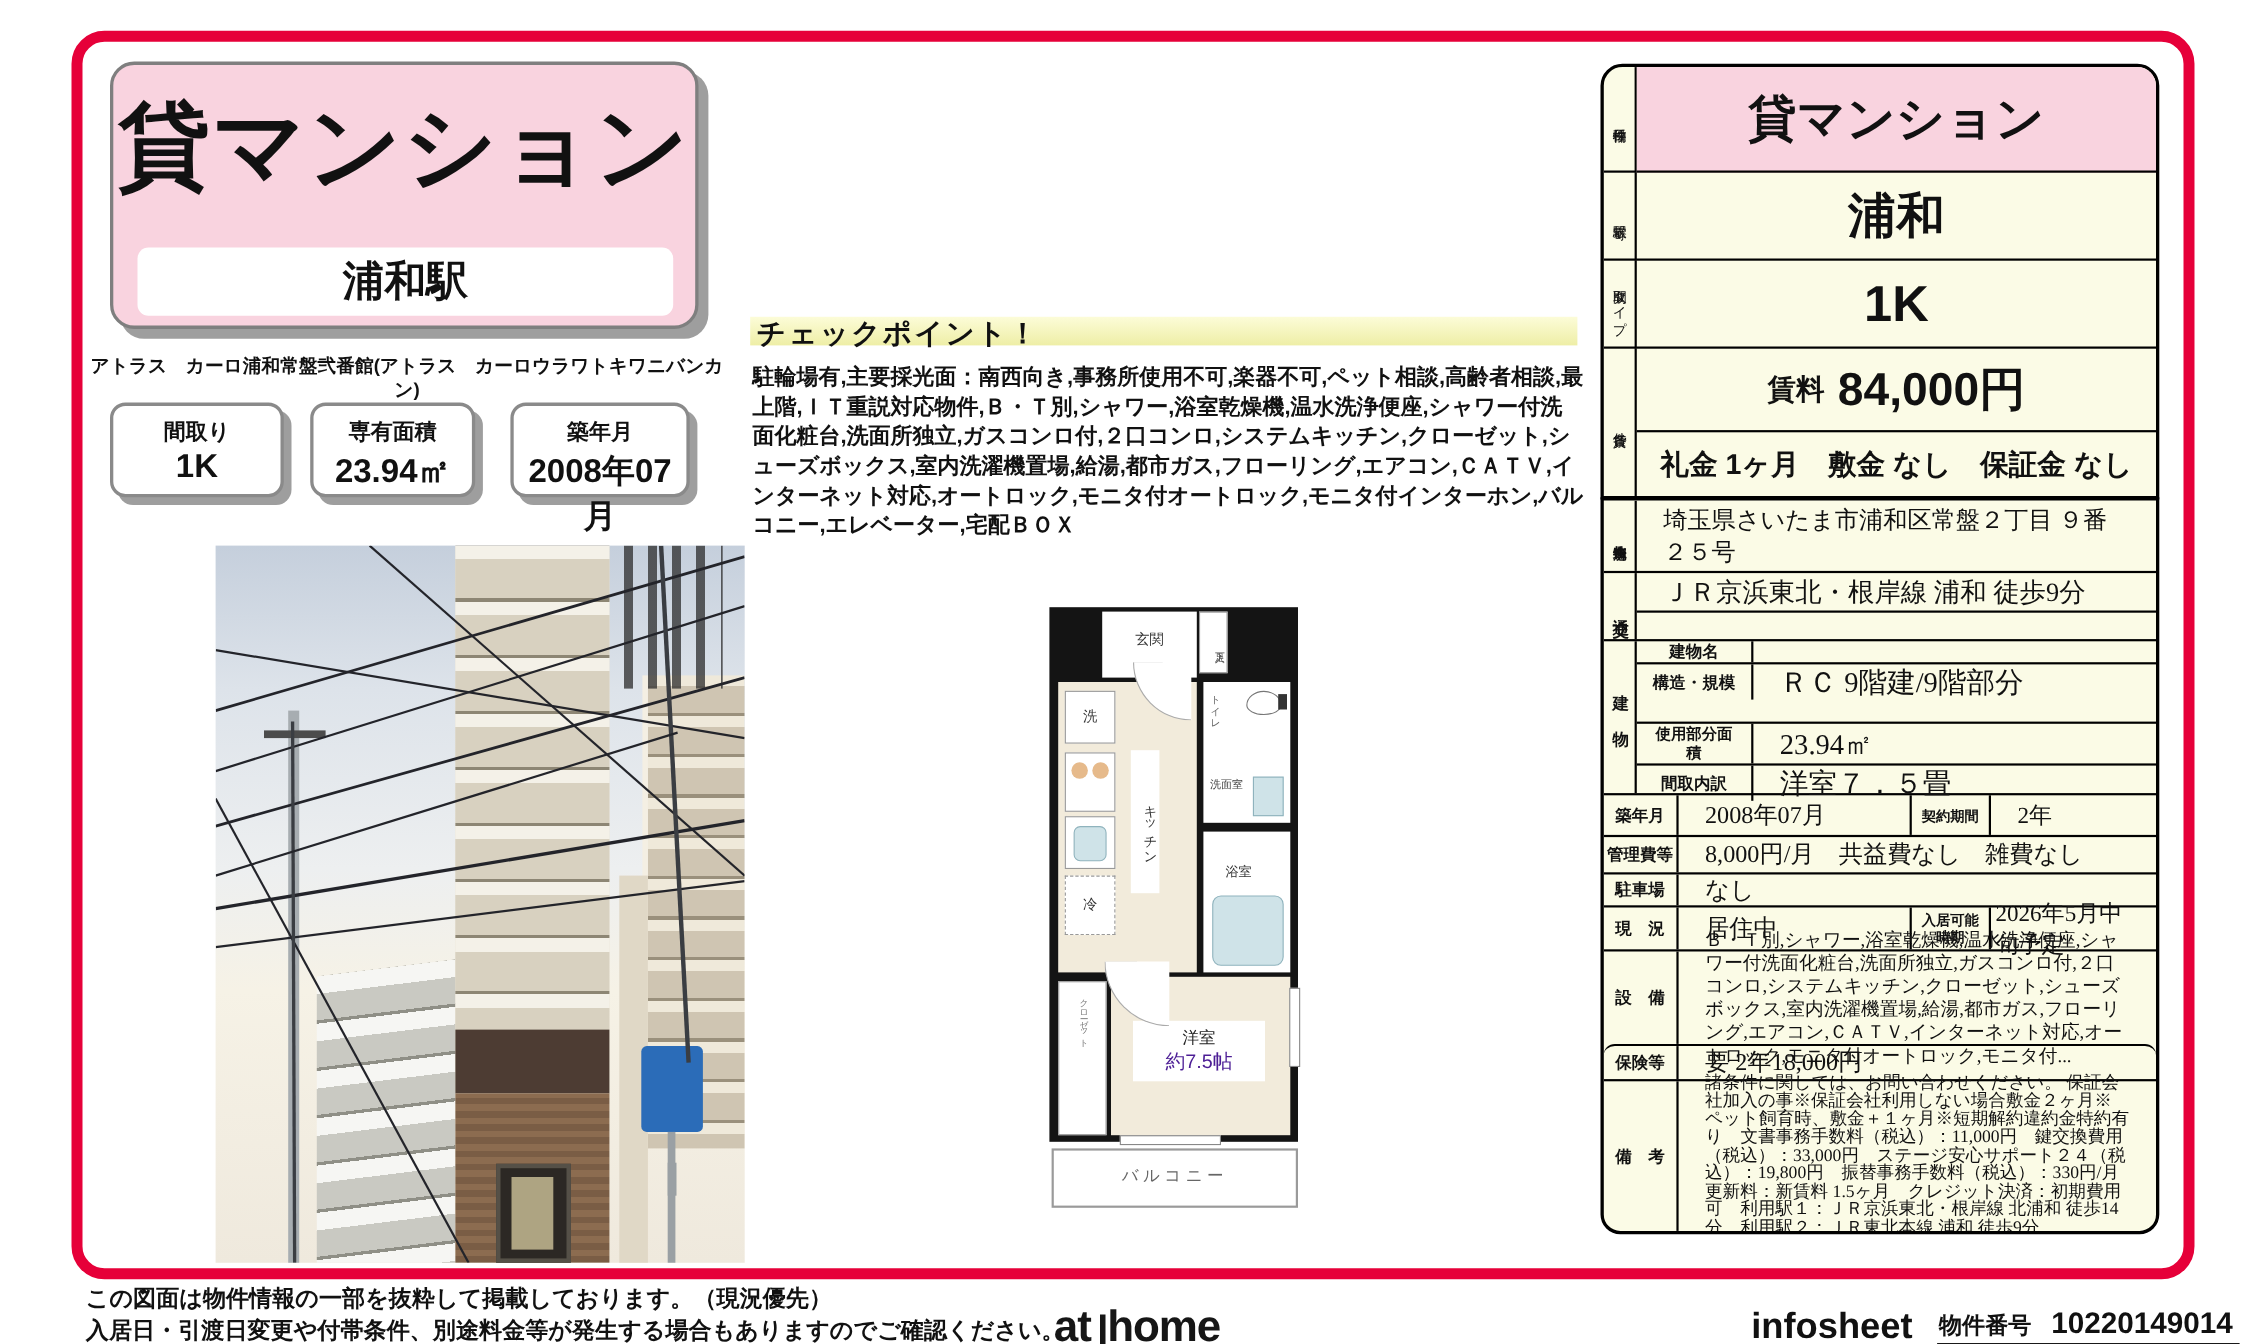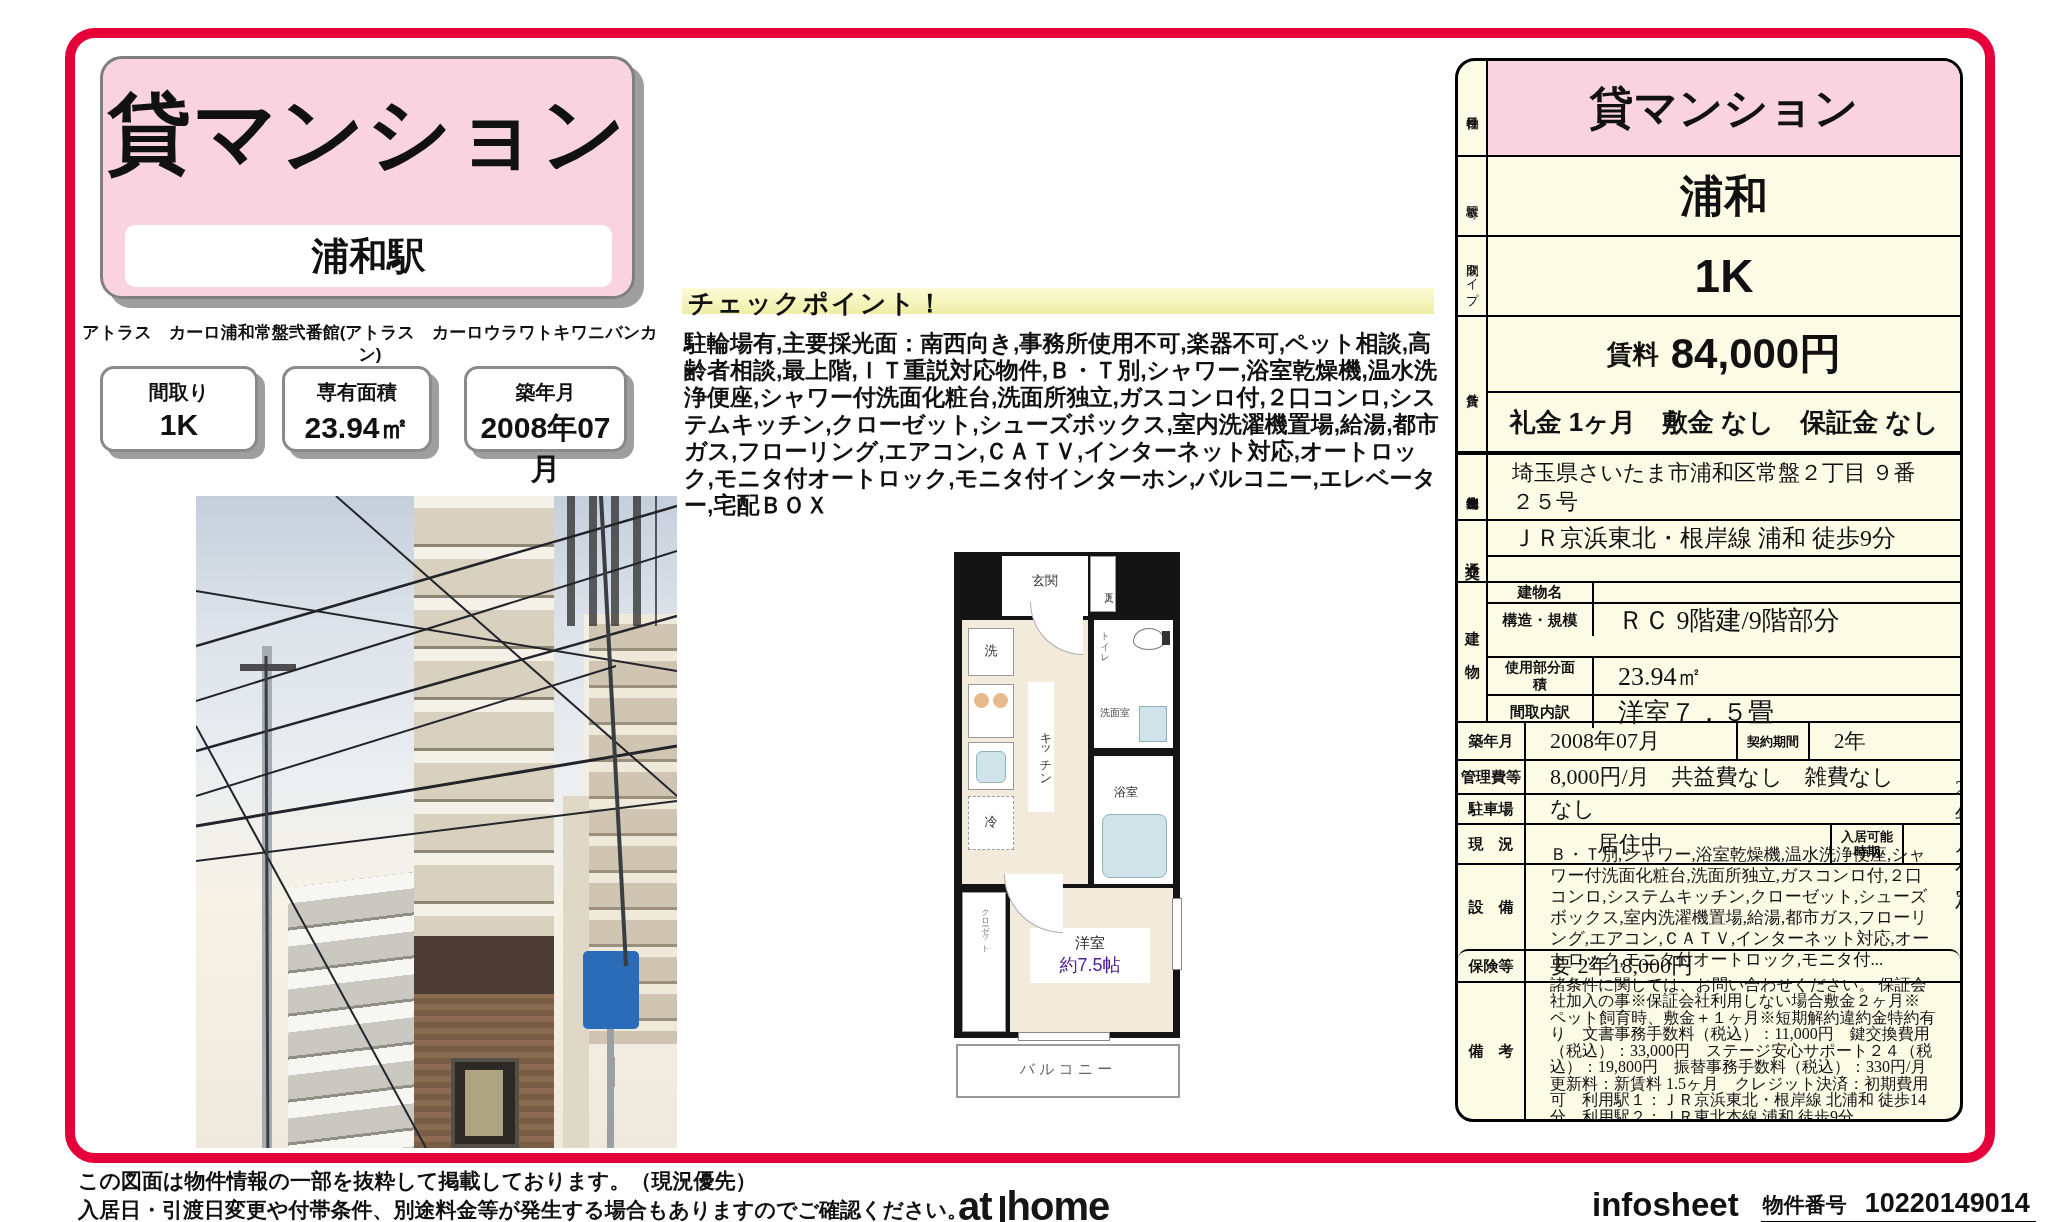--- a/index.html
+++ b/index.html
@@ -30,21 +30,21 @@
   .ibox .lab{font-size:20px;font-weight:bold;margin-top:10px;}
   .ibox .val{font-size:30px;font-weight:bold;margin-top:2px;}
   .ibox1{left:100px;width:158px;}
   .ibox2{left:282px;width:150px;}
   .ibox3{left:464px;width:163px;}
 
   
   .cp-band{position:absolute;left:682px;top:288px;width:752px;height:26px;
            background:linear-gradient(to bottom,#fcfcd8,#eeeea6);}
   .cp-title{position:absolute;left:688px;top:286px;font-size:26px;font-weight:bold;letter-spacing:2px;}
-  .cp-body{position:absolute;left:684px;top:330px;width:756px;font-size:23px;font-weight:600;line-height:27px;}
+  .cp-body{position:absolute;left:684px;top:330px;width:756px;font-size:20px;font-weight:600;line-height:27px;}
 
   
   .photo{position:absolute;left:196px;top:496px;width:481px;height:652px;overflow:hidden;
          background:linear-gradient(180deg,#c5cfdc 0%,#dde3ea 20%,#edeff0 45%,#f6f2e6 62%,#efe9dd 100%);}
   .ph-bldg-right{position:absolute;right:0;top:118px;width:88px;height:430px;
       background:repeating-linear-gradient(180deg,#efe9da 0 10px,#cfc5b2 10px 34px,#9a907c 34px 37px);
       border-left:5px solid #f4efe3;}
   .ph-bldg-right2{position:absolute;right:88px;top:300px;width:26px;height:360px;background:#e0d8c6;}
   .ph-white{position:absolute;left:92px;top:380px;width:190px;height:310px;transform:skewY(-7deg);
       background:repeating-linear-gradient(180deg,#f6f6f3 0 16px,#c9c9c2 16px 40px,#8f8f86 40px 43px);}
@@ -327,21 +327,21 @@
       <div class="vc serif f-21">2年</div>
     </div>
     <div class="row" style="height:32px;">
       <div class="lc lc68">管理費等</div>
       <div class="vc serif f-22">8,000円/月　共益費なし　雑費なし</div>
     </div>
     <div class="row" style="height:28px;">
       <div class="lc lc68">駐車場</div>
       <div class="vc serif f-22">なし</div>
     </div>
-    <div class="row" style="height:38px;gap:47px;">
+    <div class="row" style="height:38px;">
       <div class="lc lc68">現　況</div>
       <div class="vc serif f-22" style="flex:none;width:210px;">居住中</div>
       <div class="midlab" style="width:74px;padding:0 8px;">入居可能時期</div>
       <div class="vc serif f-21" style="padding-left:4px;">2026年5月中旬予定</div>
     </div>
     <div class="row" style="height:84px;">
       <div class="lc lc68">設　備</div>
       <div class="vc serif f-eq">Ｂ・Ｔ別,シャワー,浴室乾燥機,温水洗浄便座,シャワー付洗面化粧台,洗面所独立,ガスコンロ付,２口コンロ,システムキッチン,クローゼット,シューズボックス,室内洗濯機置場,給湯,都市ガス,フローリング,エアコン,ＣＡＴＶ,インターネット対応,オートロック,モニタ付オートロック,モニタ付...</div>
     </div>
     <div class="row" style="height:30px;border-radius:10px;">

